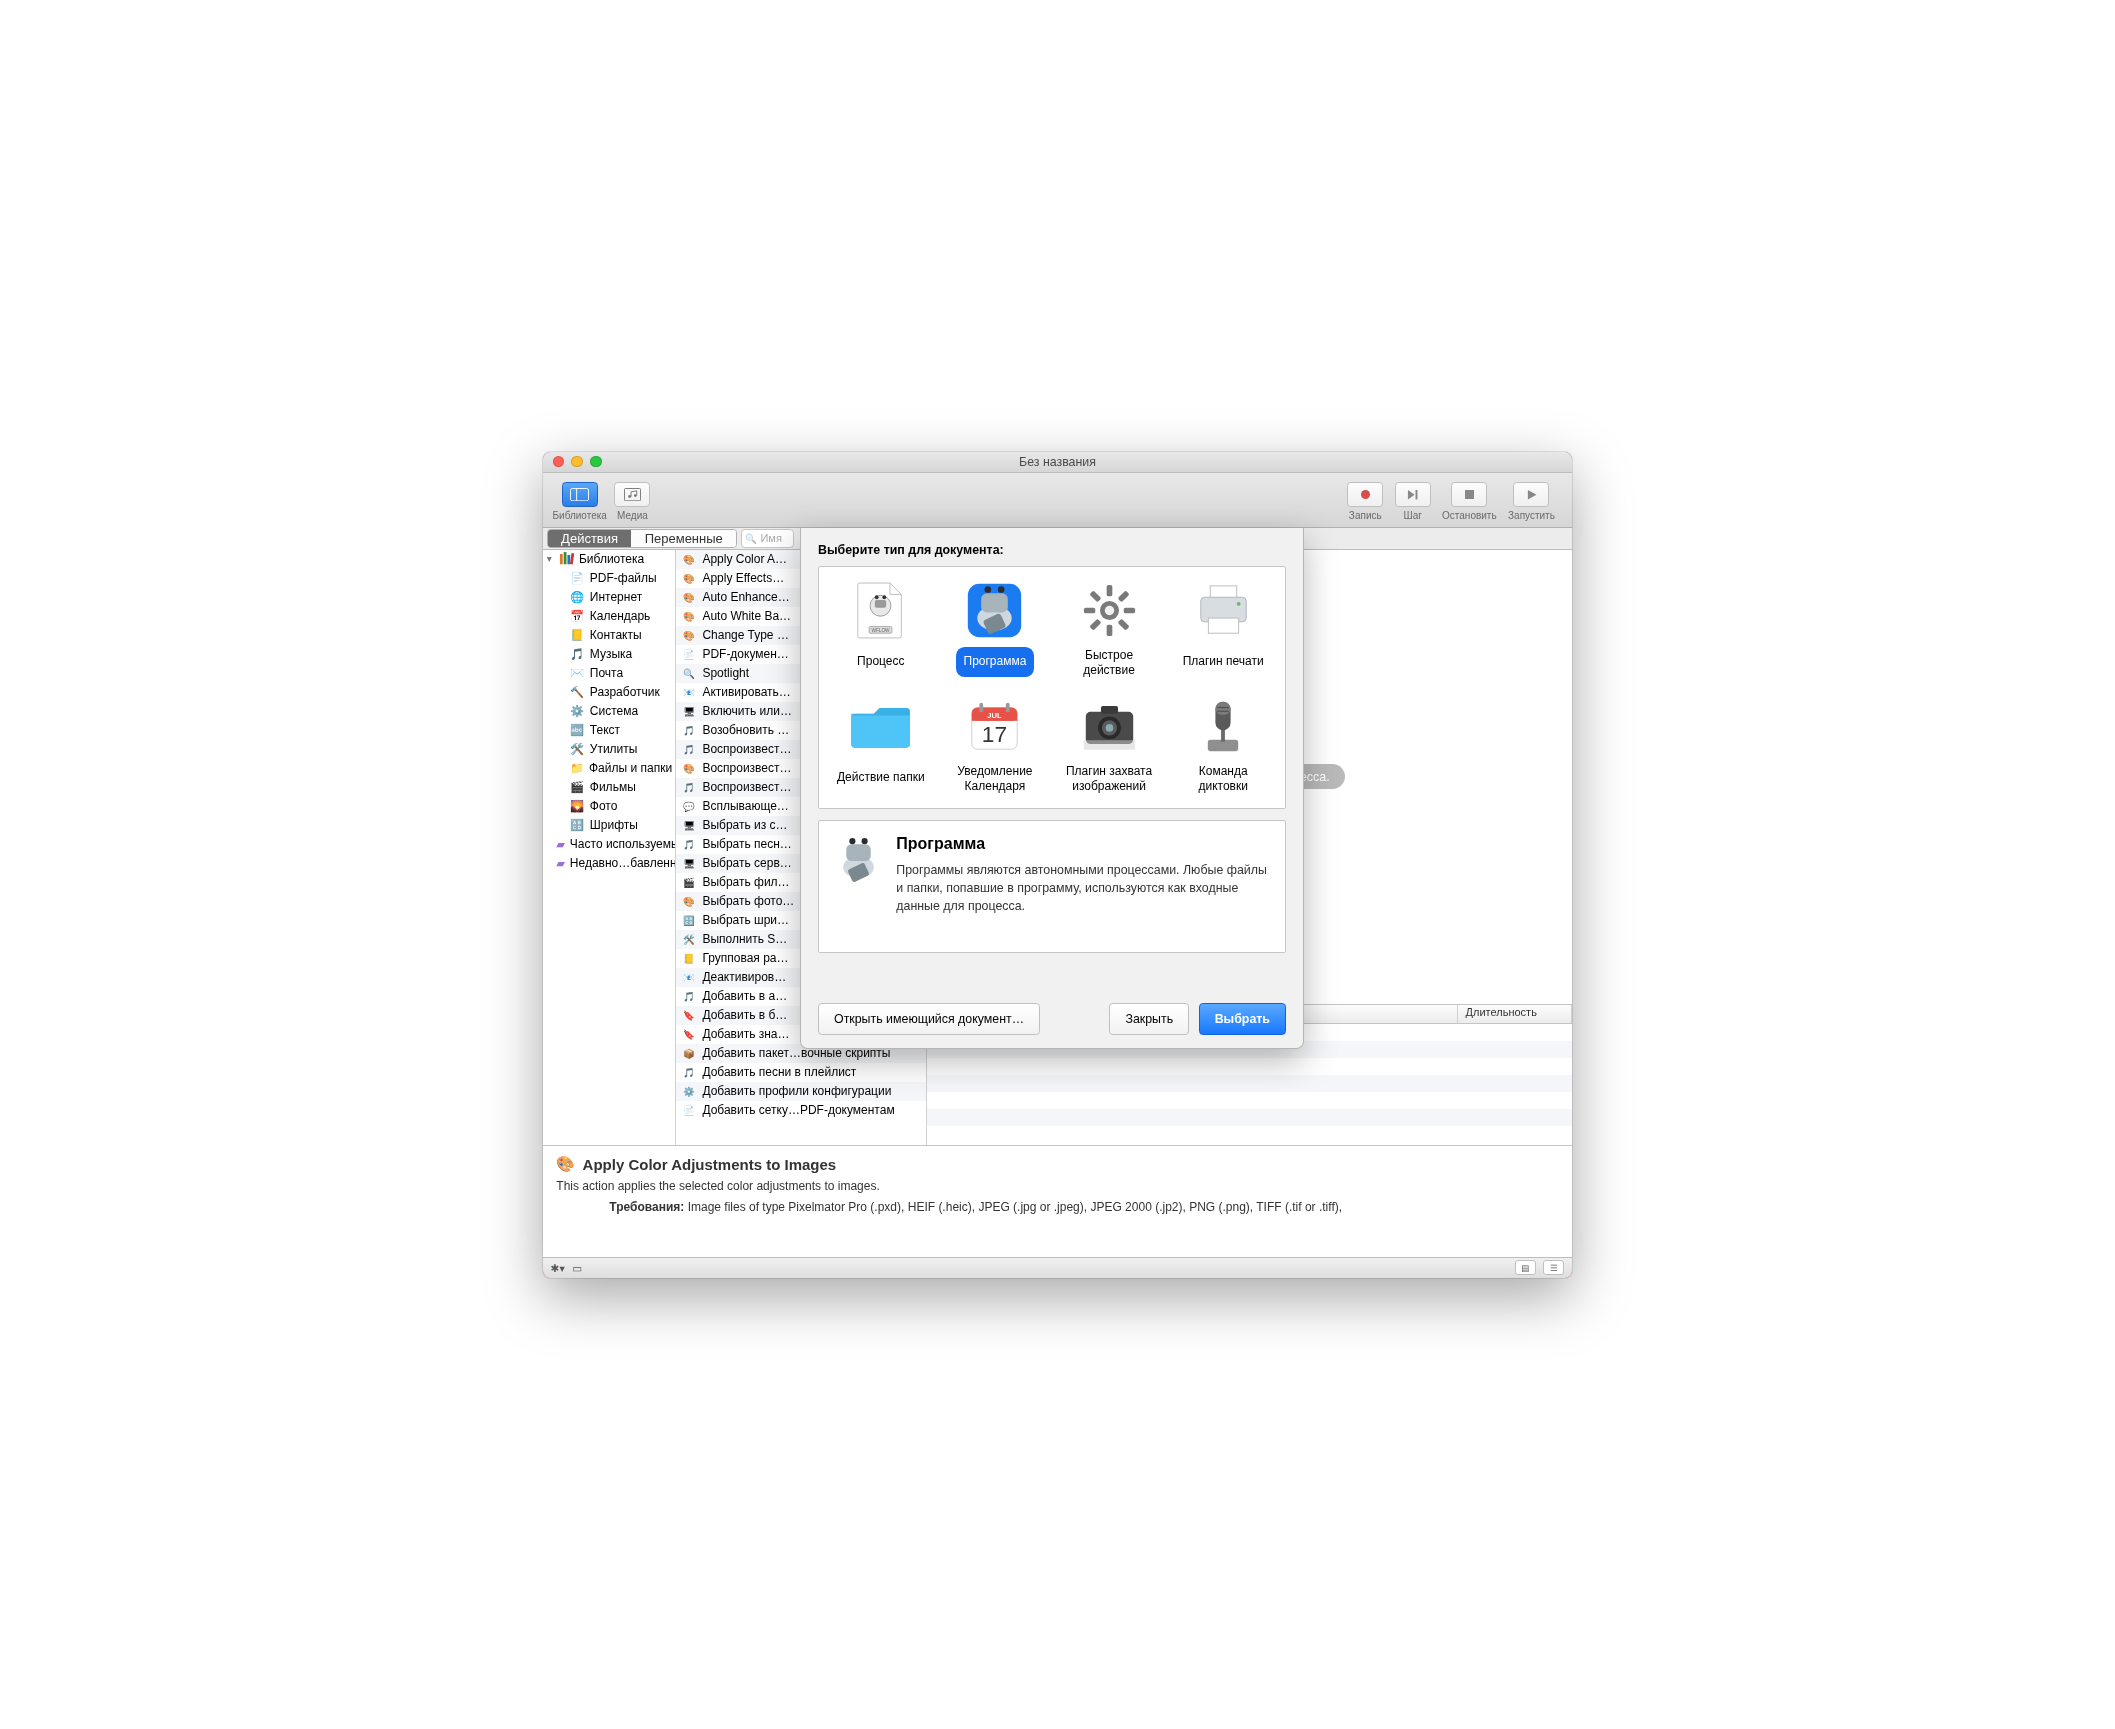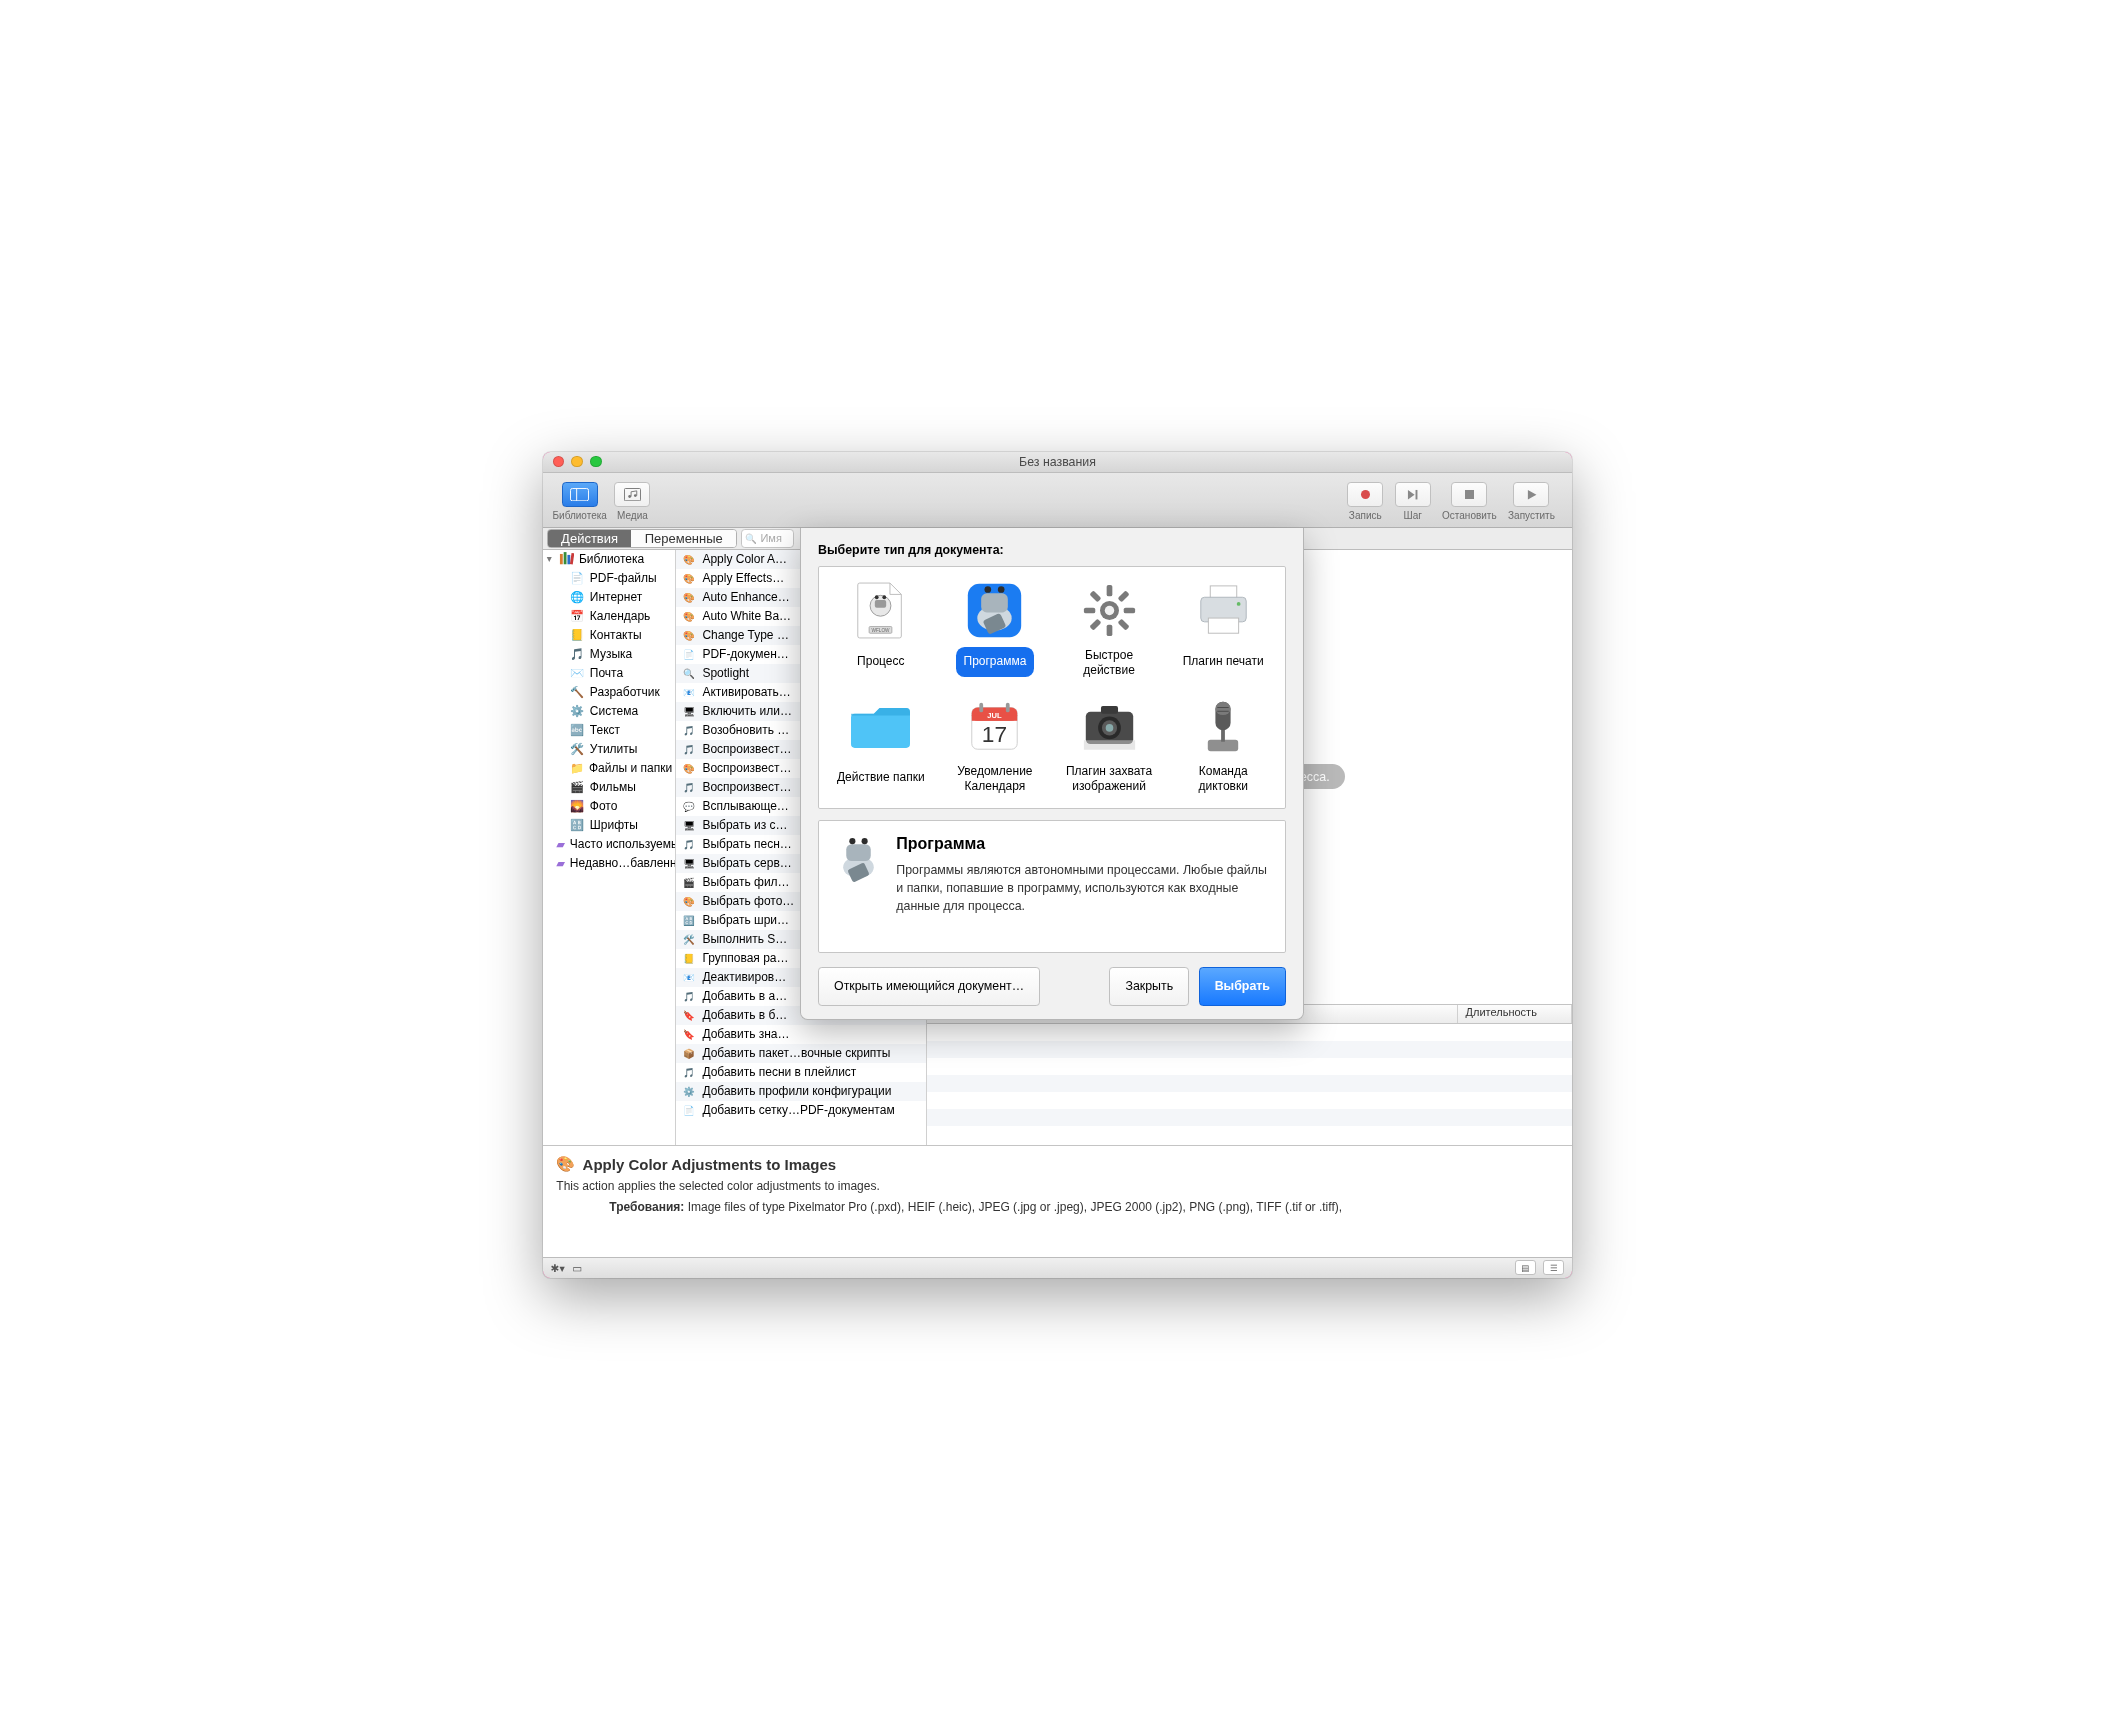--- a/index.html
+++ b/index.html
@@ -94,21 +94,21 @@
 .type-item { display: flex; flex-direction: column; align-items: center; gap: 5.7px; }
 .type-icon { width: 61px; height: 61px; display: flex; align-items: center; justify-content: center; font-size: 38px; }
 .type-label { font-size: 12px; text-align: center; padding: 1px 7.6px; border-radius: 8.6px; line-height: 1.25; min-height: 30px; display: flex; align-items: center; }
 .type-item.selected .type-label { background: #166fee; color: #fff; }
 .type-desc { border: 1px solid #c6c6c6; background: #fff; border-radius: 1.9px; margin-top: 11.4px; padding: 13.3px 15px; display: flex; gap: 13.3px; min-height: 133px; }
 .type-desc .big { font-size: 40px; }
 .type-desc h4 { font-size: 16px; font-weight: 700; margin-bottom: 9.5px; }
 .type-desc p { font-size: 12.4px; color: #333; line-height: 1.45; }
 .sheet-btns { display: flex; gap: 9.5px; margin-top: 13.3px; align-items: center; }
 .sheet-btns .sp { flex: 1; }
-.mac-btn { height: 39px; padding: 0 15px; font-size: 12.4px; border-radius: 3.8px; border: 1px solid #c0c0c0; background: linear-gradient(#fff,#f2f2f2); cursor: default; }
+.mac-btn { height: 32px; padding: 0 15px; font-size: 12.4px; border-radius: 3.8px; border: 1px solid #c0c0c0; background: linear-gradient(#fff,#f2f2f2); cursor: default; margin-top: 36px; }
 .mac-btn.primary { background: linear-gradient(#5aa8ff,#1879ff); border-color: #0f62da; color: #fff; font-weight: bold; }
 </style>
 </head>
 <body>
 
 <div class="window">
 
   <div class="titlebar">
     <div class="traffic">
       <span class="tl-close"></span>

